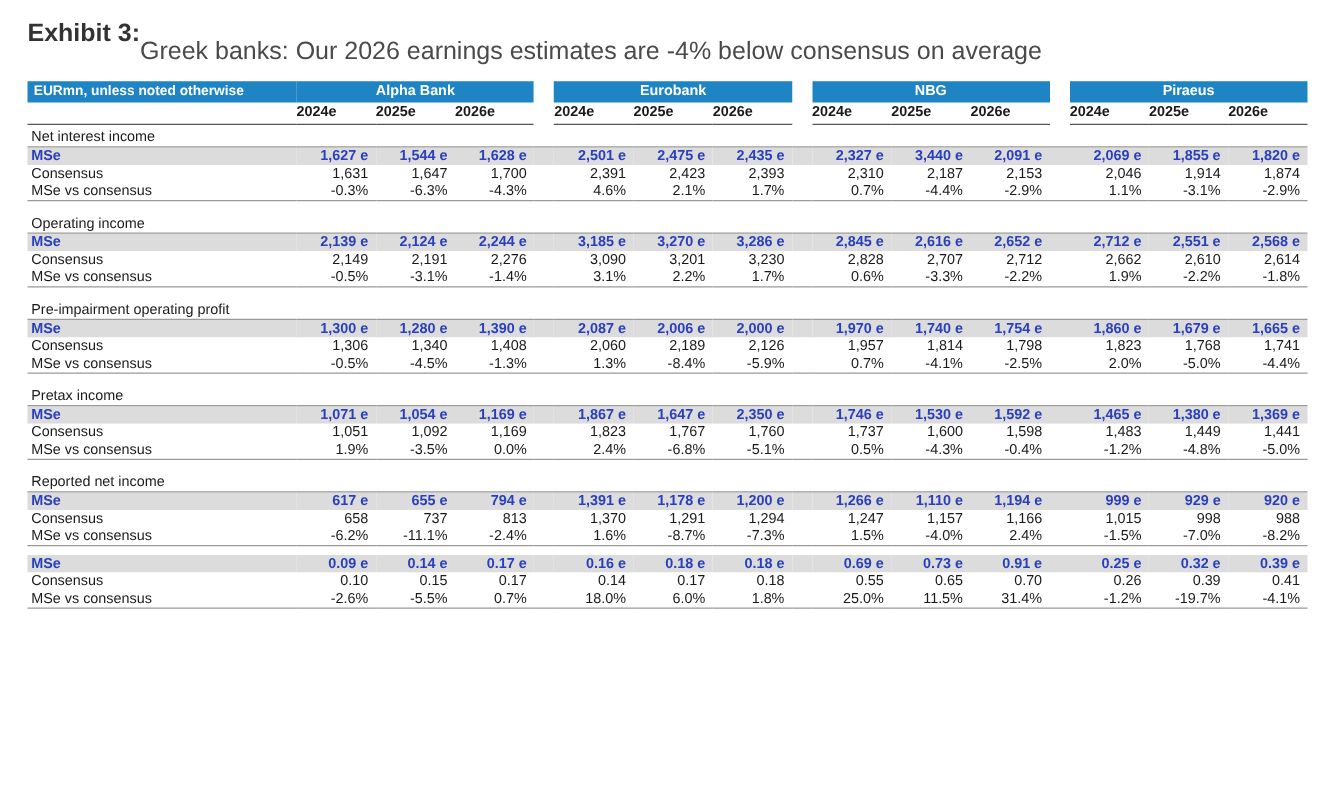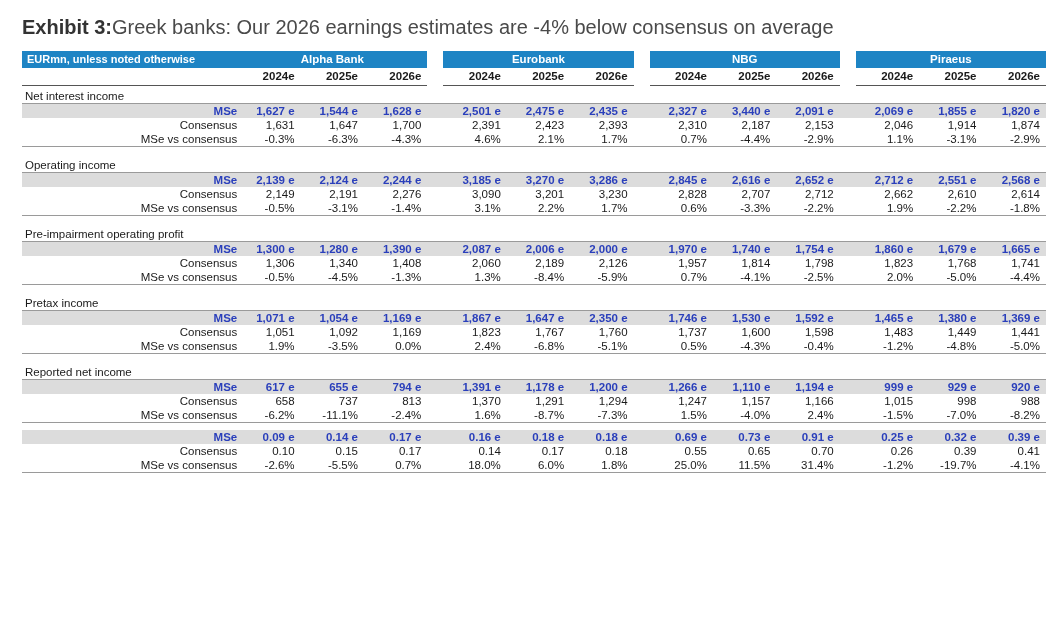--- a/index.html
+++ b/index.html
@@ -33,20 +33,21 @@
     font-weight: bold;
     color: #333333;
     white-space: nowrap;
     line-height: 1.35;
   }
   .exhibit-title {
     font-size: 20px;
     color: #4a4a4a;
     line-height: 1.35;
     font-weight: normal;
+    margin-top: 14px;
   }
   
   table.main {
     border-collapse: collapse;
     width: 1024px;
     table-layout: fixed;
     font-size: 11.5px;
   }
   col.lbl { width: 214px; }
   col.num { width: 63px; }
@@ -67,21 +68,20 @@
     color: #ffffff;
     font-weight: bold;
     font-size: 11px;
     text-align: left;
     padding: 0 0 0 5px;
     height: 17px;
     line-height: 17px;
     margin-top: 46px;
   }
   .year-head {
-    text-align: right;
     font-weight: bold;
     font-size: 11.5px;
     color: #1a1a1a;
     padding: 2px 6px 3px 0;
     border-bottom: 1.2px solid #555;
   }
   .year-head-empty {
     border-bottom: 1.2px solid #555;
   }
   .year-head-gap {
@@ -90,21 +90,21 @@
   .section-row td {
     font-weight: normal;
     font-size: 11.5px;
     padding: 4px 0 1px 3px;
     border-top: 1px solid #ffffff;
   }
   .section-row td.first {
     border-bottom: 1px solid #9a9a9a;
   }
   .rowlabel {
-    text-align: right;
+    text-align: left;
     padding: 1px 0 1px 3px;
     font-size: 11.5px;
     white-space: nowrap;
   }
   .num {
     text-align: right;
     padding: 1px 6px 1px 0;
     font-size: 11.5px;
     white-space: nowrap;
   }

